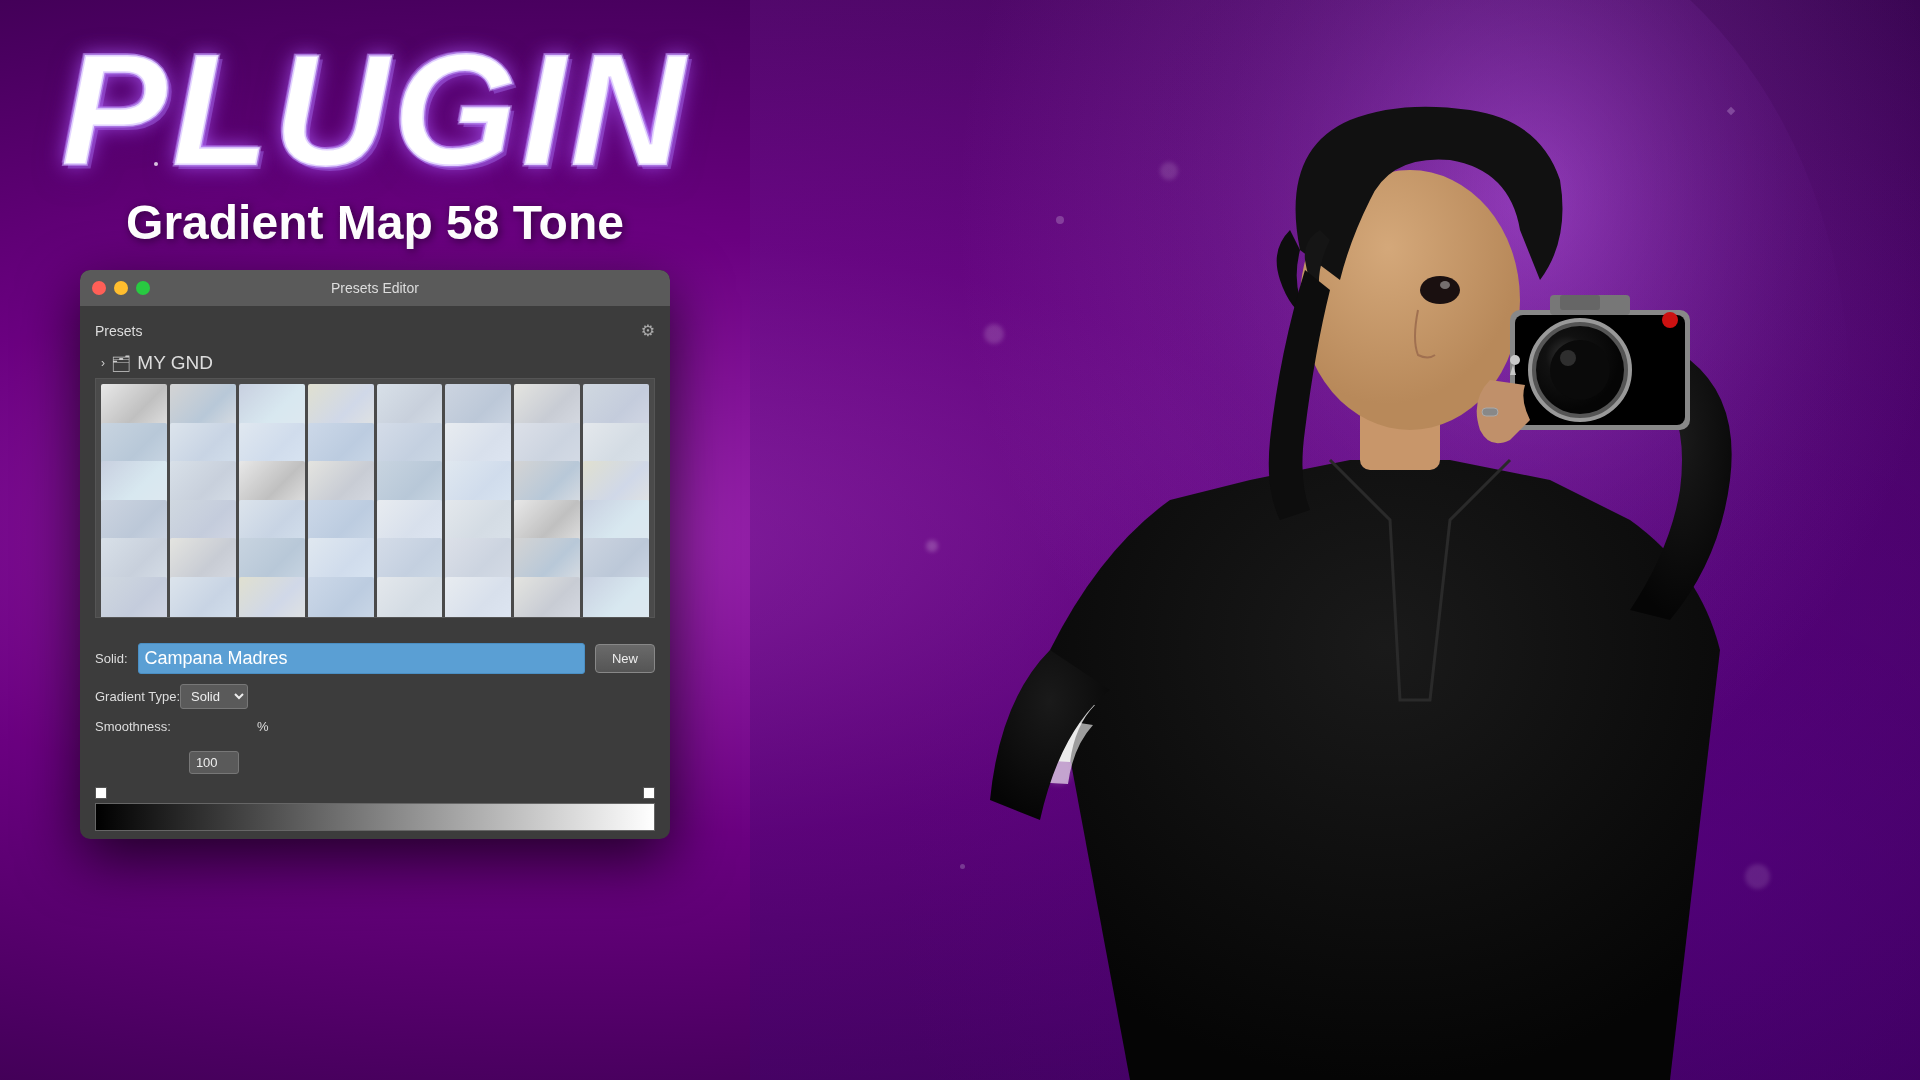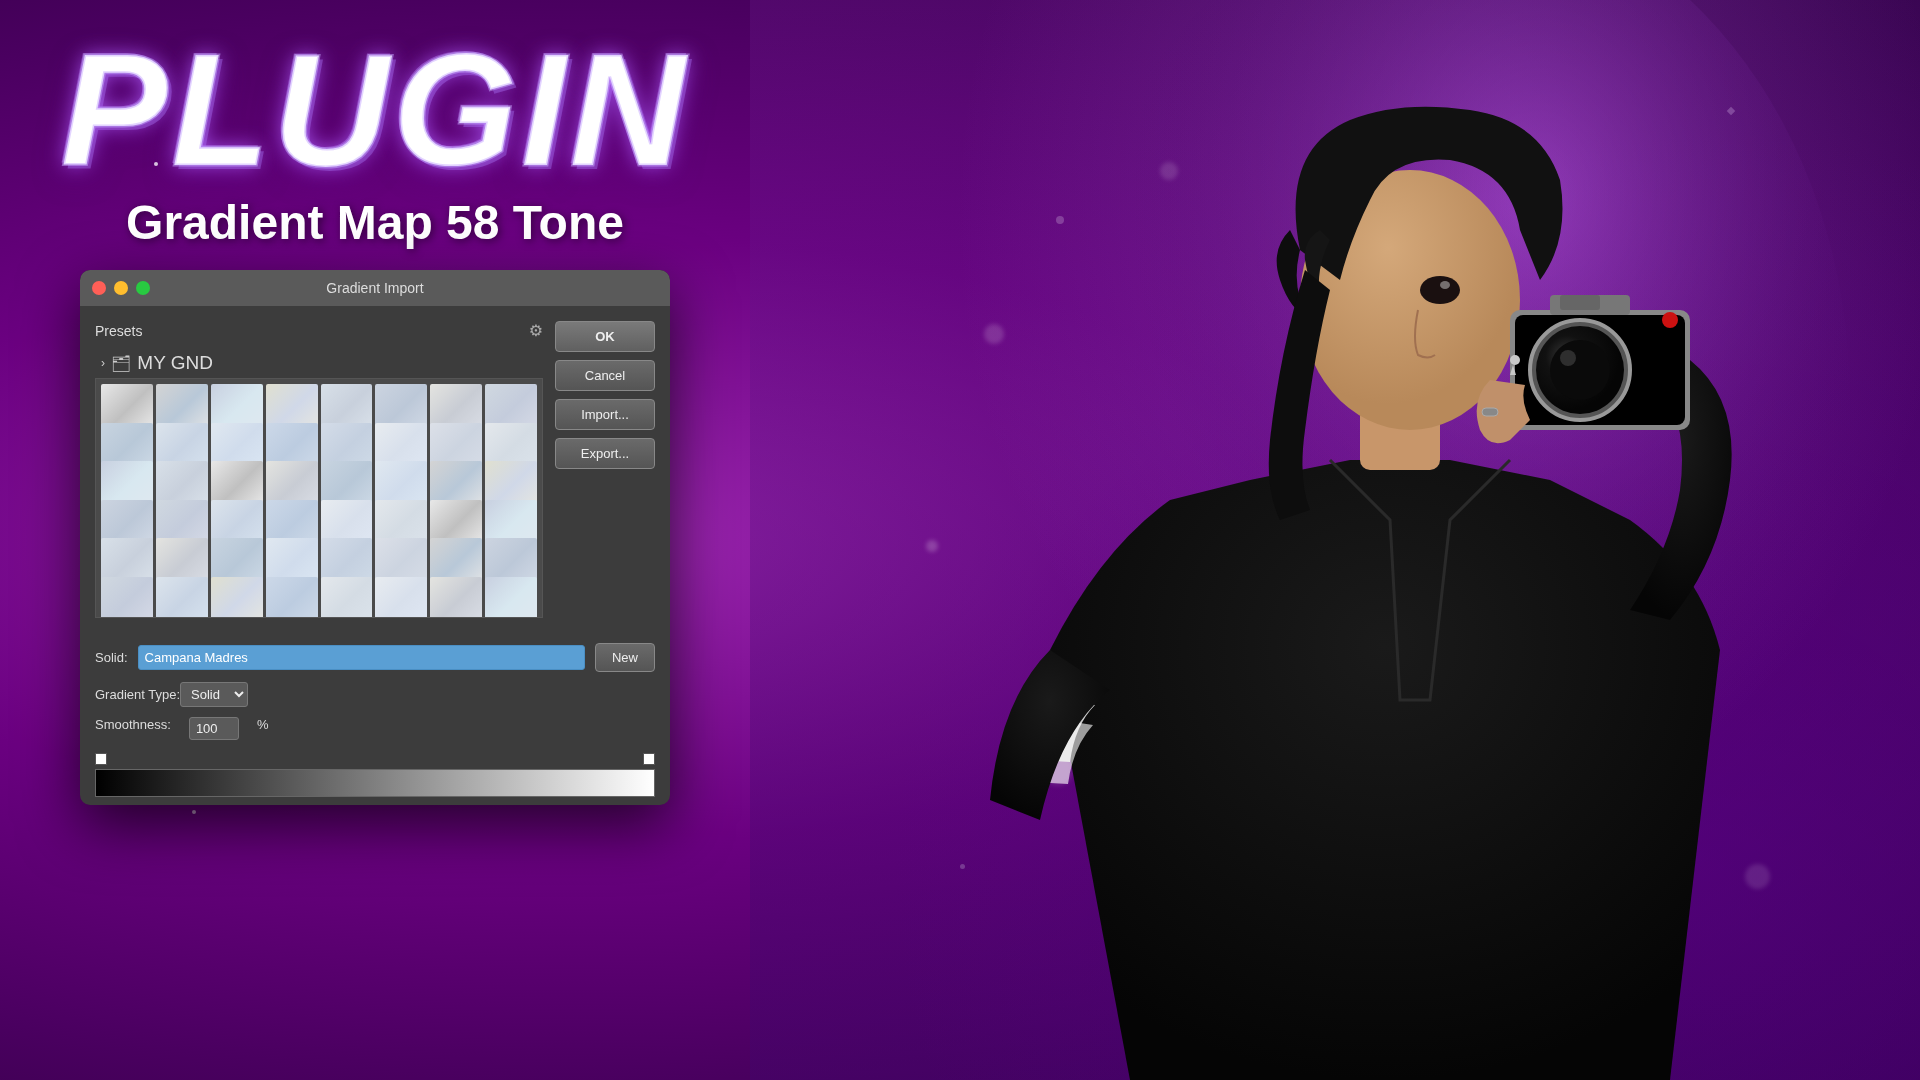--- a/index.html
+++ b/index.html
@@ -244,21 +244,21 @@
       font-size: 13px;
       white-space: nowrap;
     }
 
     .name-input {
       flex: 1;
       background: #5a9fd4;
       border: 1px solid #4a8fc4;
       border-radius: 3px;
       color: white;
-      font-size: 13px;
+      font-size: 18px;
       padding: 4px 6px;
       outline: none;
     }
 
     .new-btn {
       background: linear-gradient(to bottom, #6a6a6a, #555);
       border: 1px solid #888;
       border-radius: 4px;
       color: #eee;
       font-size: 13px;
@@ -367,21 +367,21 @@
   <div class="subtitle">Gradient Map 58 Tone</div>
 
   <div class="ps-dialog">
 
     <div class="title-bar">
       <div class="traffic-lights">
         <div class="tl tl-red"></div>
         <div class="tl tl-yellow"></div>
         <div class="tl tl-green"></div>
       </div>
-      <span class="title-bar-text">Gradient Import</span>
+      <span class="title-bar-text">Presets Editor</span>
     </div>
 
     <div class="dialog-body">
 
       <div class="left-section">
 
         <div class="presets-header">
           <span class="presets-label">Presets</span>
           <span class="gear-icon">⚙</span>
         </div>
@@ -444,46 +444,40 @@
           <div class="gradient-swatch gs-4"></div>
           <div class="gradient-swatch gs-12"></div>
           <div class="gradient-swatch gs-16"></div>
           <div class="gradient-swatch gs-14"></div>
           <div class="gradient-swatch gs-7"></div>
           <div class="gradient-swatch gs-3"></div>
         </div>
 
       </div>
 
-      <div class="right-section">
-        <button class="ps-btn ps-btn-ok">OK</button>
-        <button class="ps-btn">Cancel</button>
-        <button class="ps-btn">Import...</button>
-        <button class="ps-btn">Export...</button>
-      </div>
 
     </div>
 
     <div class="name-row">
       <span class="name-label">Solid:</span>
       <input class="name-input" type="text" value="Campana Madres" style="">
       <button class="new-btn">New</button>
     </div>
 
     <div class="options-row">
       <span class="option-label">Gradient Type:</span>
       <select class="option-select">
         <option>Solid</option>
         <option>Noise</option>
       </select>
     </div>
 
     <div class="smoothness-row">
       <span class="option-label">Smoothness:</span>
-      <input type="text" class="option-select" value="100" style="width: 50px;">
+      <input type="text" class="option-select" value="100" style="width: 50px; margin-top: 32px;">
       <span class="option-label">%</span>
     </div>
 
     <div class="gradient-bar-row">
       <div style="display:flex;align-items:center;justify-content:space-between;padding:0 0 4px 0;">
         <div style="width:12px;height:12px;background:white;border:1px solid #555;"></div>
         <div style="width:12px;height:12px;background:white;border:1px solid #555;"></div>
       </div>
       <div class="gradient-bar"></div>
     </div>

